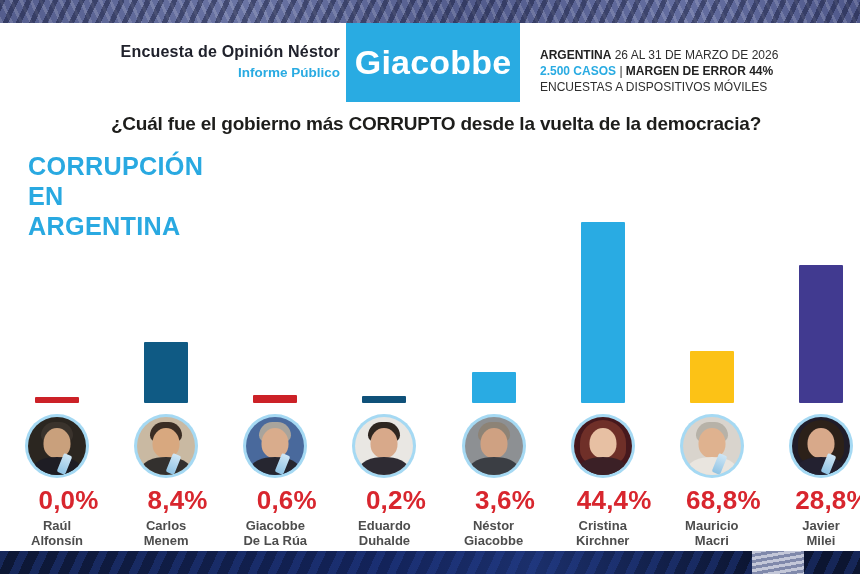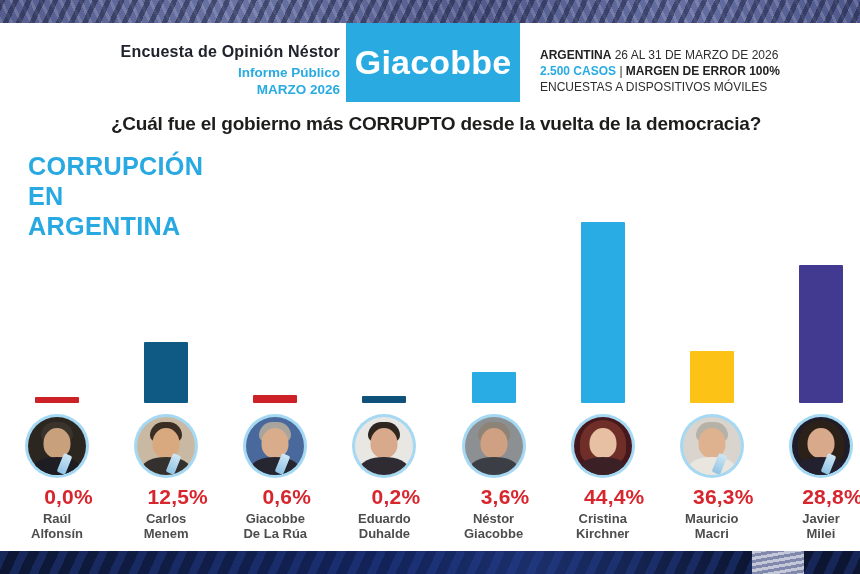--- a/index.html
+++ b/index.html
@@ -71,45 +71,44 @@
   .p-hair.wide { width:46px; height:44px; top:3px; border-radius:23px 23px 14px 14px; }
   .p-face { left:50%; transform:translateX(-50%); top:11px; width:27px; height:30px; border-radius:50% 50% 45% 45%; }
   .p-body { left:50%; transform:translateX(-50%); bottom:-4px; width:48px; height:22px; border-radius:50% 50% 0 0; }
   .p-sash { left:50%; bottom:1px; width:9px; height:20px; transform:translateX(3px) rotate(22deg);
             background:linear-gradient(180deg,#cfe6f5,#8fc3e4); border-radius:2px; }
   .e-face { left:50%; top:50%; transform:translate(-50%,-50%); width:42px; height:42px; border-radius:50%;
             background:#a2bdcb; border:2px solid #64828f; box-sizing:border-box; }
   .e-eye { top:11px; width:6px; height:8px; border-radius:50%; }
   .e-mouth { bottom:10px; left:50%; transform:translateX(-50%); width:18px; height:3px; border-radius:2px; }
 
-  .pct { margin-top:7px; font-size:21px; font-weight:bold; color:#d8262e; letter-spacing:0.2px;margin-left:23px; }
+  .pct { margin-top:7px; font-size:26px; font-weight:bold; color:#d8262e; letter-spacing:0.2px;margin-left:23px; }
   .name { margin-top:2px; font-size:13px; line-height:15px; font-weight:bold; color:#4d4d4d;
           text-align:center; white-space:pre-line; }
 </style>
 </head>
 <body>
 
 <div class="stage">
   <div class="bg-top"></div>
 
   <div class="panel">
 
     <div class="hdr-left">
       <div class="hl-title">Encuesta de Opinión Néstor</div>
       <div class="hl-sub">Informe Público</div>
-      <div class="hl-date">MARZO 2026</div>
     </div>
 
     <div class="logo-box">
       <span class="logo-text">Giacobbe</span>
     </div>
 
     <div class="hdr-right">
       <div><b>ARGENTINA</b> <span>26 AL 31 DE MARZO DE 2026</span></div>
-      <div><b class="cyan">2.500 CASOS</b> <span>|</span> <b>MARGEN DE ERROR 100%</b></div>
+      <div><b class="cyan">2.500 CASOS</b> <span>|</span> <b>MARGEN DE ERROR 44%</b></div>
       <div>ENCUESTAS A DISPOSITIVOS MÓVILES</div>
     </div>
 
     <div class="question">¿Cuál fue el gobierno más CORRUPTO desde la vuelta de la democracia?</div>
 
     <div class="side-title">
       <div>CORRUPCIÓN</div>
       <div>EN</div>
       <div>ARGENTINA</div>
     </div>
@@ -137,21 +136,21 @@
       <div class="bar" style="height: 61px; background: rgb(15, 90, 132);"></div>
     </div>
     <div class="avatar">
       <div class="photo" style="background: rgb(201, 185, 162);">
               <div class="p-hair" style="background: rgb(58, 45, 36);"></div>
               <div class="p-face" style="background: rgb(216, 168, 127);"></div>
               <div class="p-body" style="background: rgb(51, 48, 46);"></div>
               <div class="p-sash"></div>
             </div>
     </div>
-    <div class="pct">12,5%</div>
+    <div class="pct">8,4%</div>
     <div class="name">Carlos
 Menem</div>
   </div>
 
   <div class="col">
     <div class="bar-zone">
       <div class="bar" style="height: 8px; background: rgb(204, 33, 39);"></div>
     </div>
     <div class="avatar">
       <div class="photo" style="background: rgb(73, 105, 156);">
@@ -219,21 +218,21 @@
       <div class="bar" style="height: 52px; background: rgb(252, 194, 22);"></div>
     </div>
     <div class="avatar">
       <div class="photo" style="background: rgb(217, 212, 205);">
               <div class="p-hair" style="background: rgb(183, 178, 168);"></div>
               <div class="p-face" style="background: rgb(223, 178, 143);"></div>
               <div class="p-body" style="background: rgb(233, 229, 223);"></div>
               <div class="p-sash"></div>
             </div>
     </div>
-    <div class="pct">36,3%</div>
+    <div class="pct">68,8%</div>
     <div class="name">Mauricio
 Macri</div>
   </div>
 
 
   <div class="col">
     <div class="bar-zone">
       <div class="bar" style="height: 138px; background: rgb(65, 58, 144);"></div>
     </div>
     <div class="avatar">

